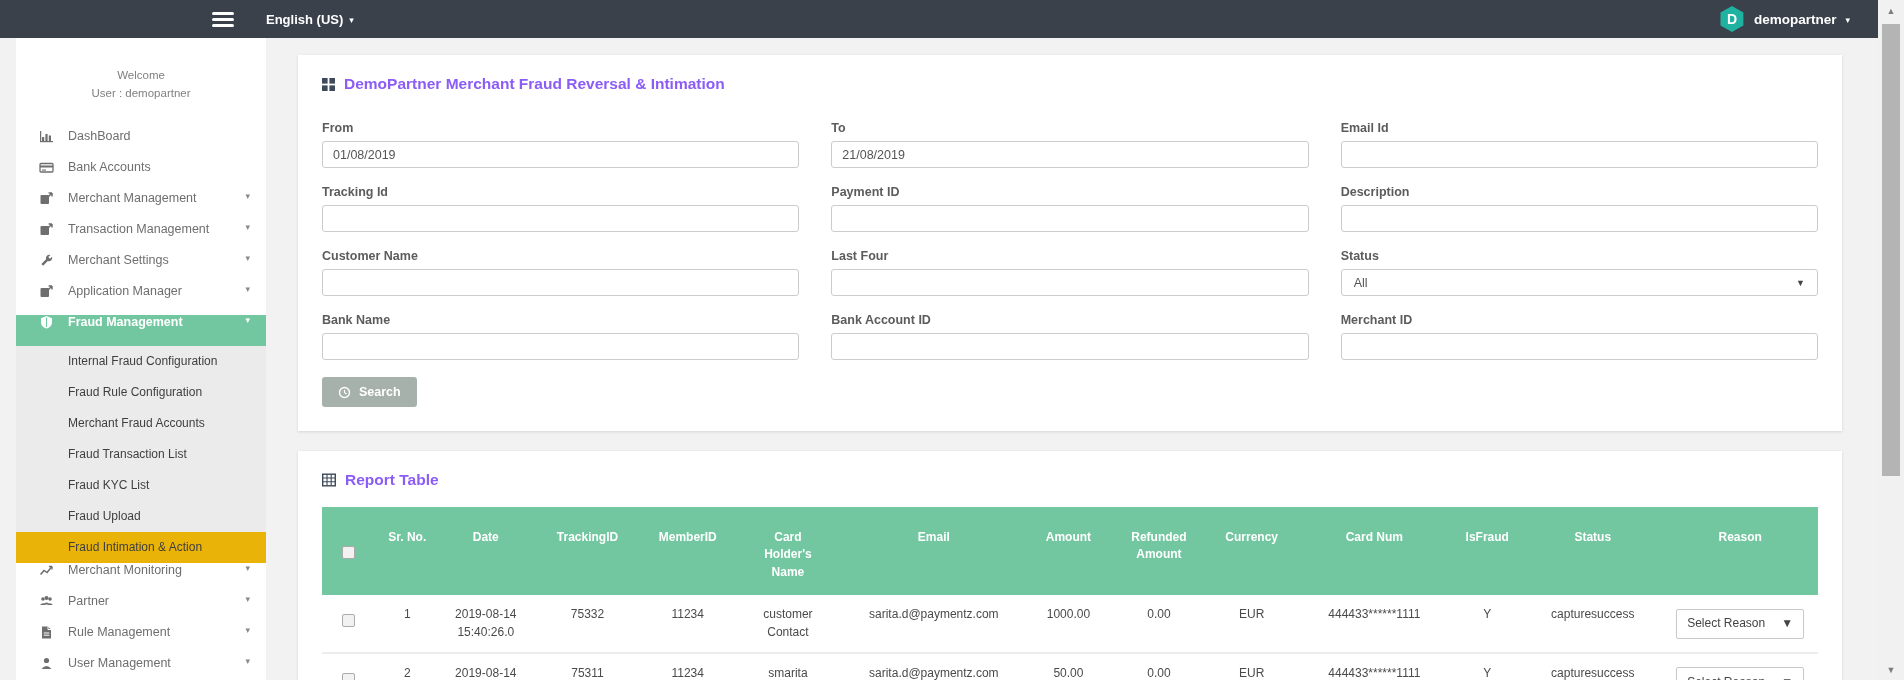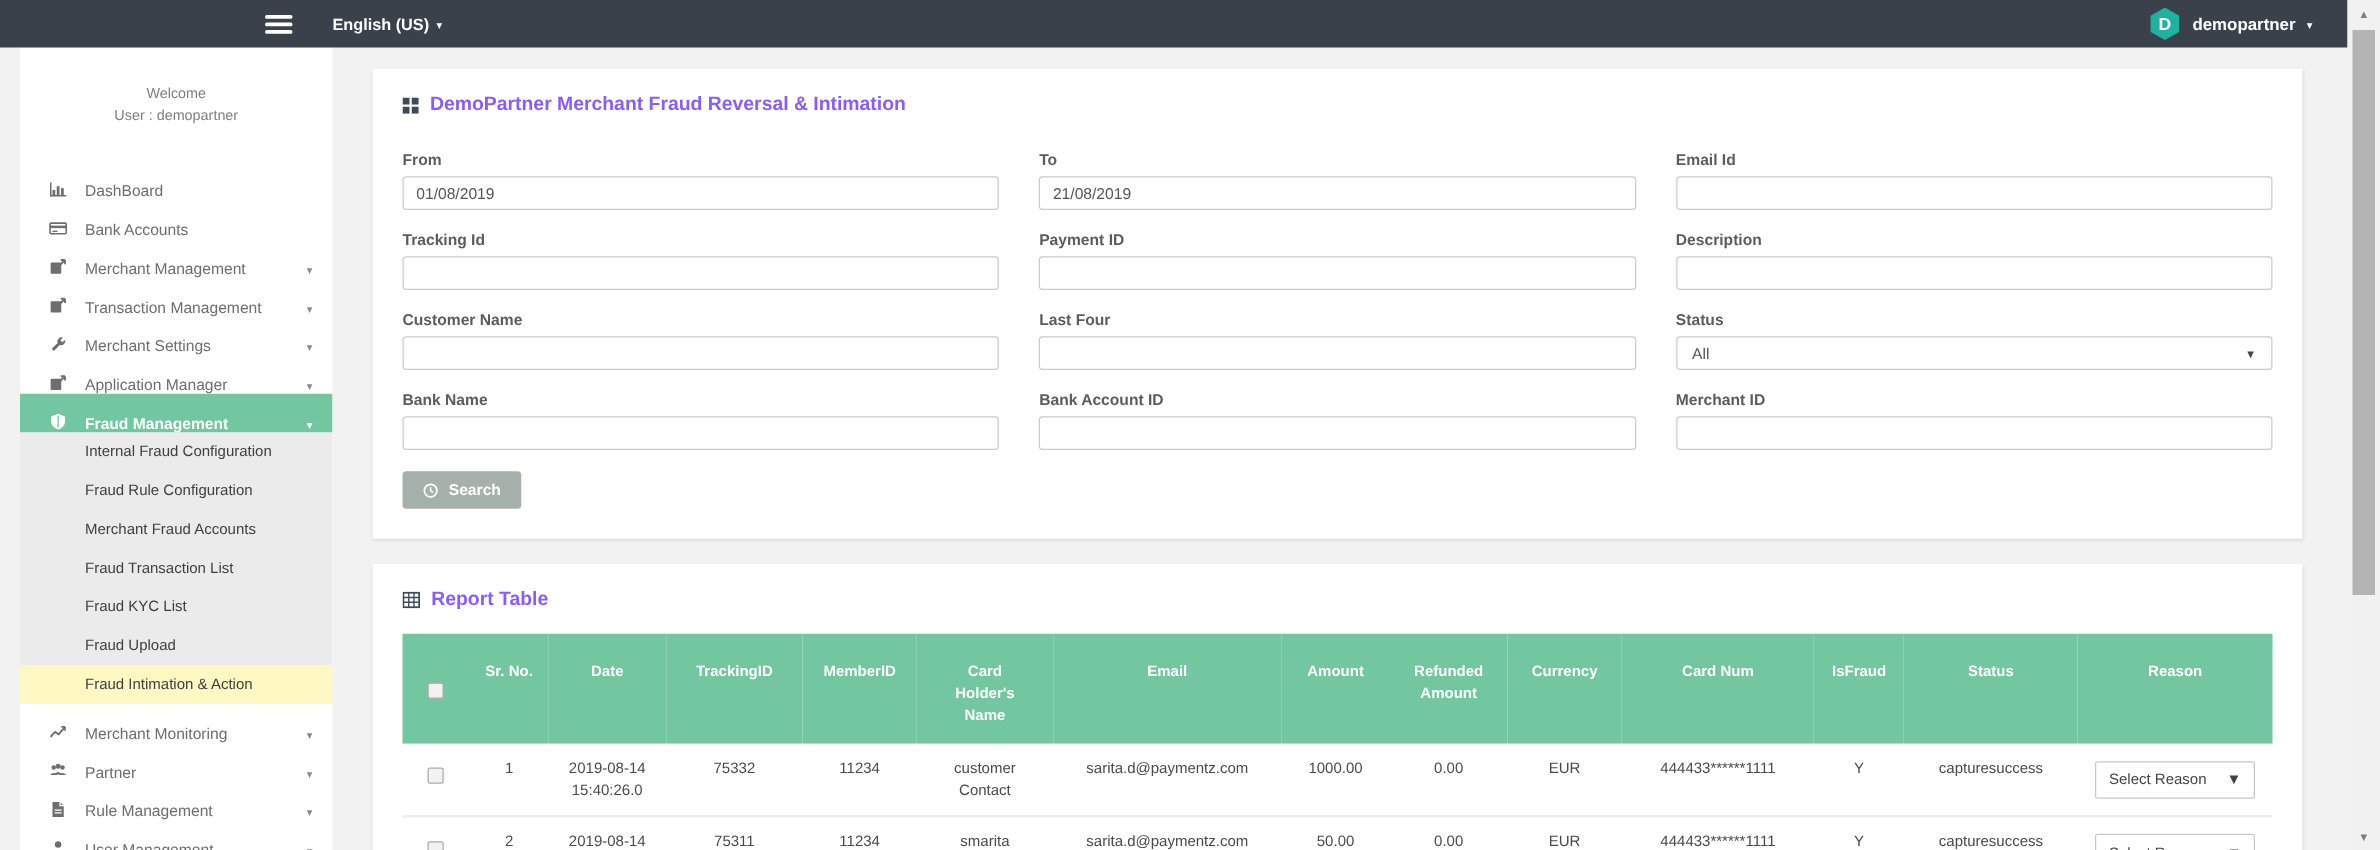--- a/index.html
+++ b/index.html
@@ -23,32 +23,32 @@
             display: flex; align-items: center; justify-content: center;
             color: #fff; font-size: 14px; font-weight: bold; }
 
   
   .content-row { flex: 1; display: flex; min-height: 0; }
 
   
   .sidebar { width: 250px; background: #fff; flex: 0 0 250px; overflow: hidden; margin-left: 16px; }
   .welcome { margin-top: 28px; text-align: center; font-size: 11.5px; color: #808080; line-height: 1.6; }
   .nav { margin-top: 26px; }
-  .nav-item { height: 31px; display: flex; align-items: flex-end; padding: 0 16px 0 22px;
+  .nav-item { height: 31px; display: flex; align-items: flex-start; padding: 0 16px 0 22px;
               color: #6e6e6e; font-size: 12.5px; cursor: pointer; }
   .nav-item .nico { width: 16px; height: 16px; margin-right: 14px; flex: 0 0 16px;
                     display: flex; align-items: center; justify-content: center; }
   .nav-item .nlabel { flex: 1; }
   .nav-item .ncaret { font-size: 9px; color: #8a8a8a; }
   .nav-item.active { background: #72c6a0; color: #fff; font-weight: bold; }
   .nav-item.active .ncaret { color: #fff; }
   .submenu { background: #ebebeb; }
   .sub-item { height: 31px; display: flex; align-items: center; padding-left: 52px;
               font-size: 12px; color: #3f3f3f; cursor: pointer; }
-  .sub-item.active { background: #fef9c3; }
+  .sub-item.active { background: #eab308; }
 
   
   .main { flex: 1; padding: 17px 36px 0 32px; min-width: 0; }
   .panel { background: #fff; box-shadow: 0 1px 3px rgba(0,0,0,.12); }
   .form-panel { padding: 20px 24px 24px; }
   .panel-title { display: flex; align-items: center; gap: 9px;
                  color: #8b5cf6; font-size: 15.5px; font-weight: bold; }
   .form-grid { margin-top: 28px; display: grid; grid-template-columns: repeat(3, 1fr);
                column-gap: 32px; row-gap: 17px; }
   .field label { display: block; font-size: 12.5px; font-weight: bold; color: #5c5c5c; margin-bottom: 6px; }

